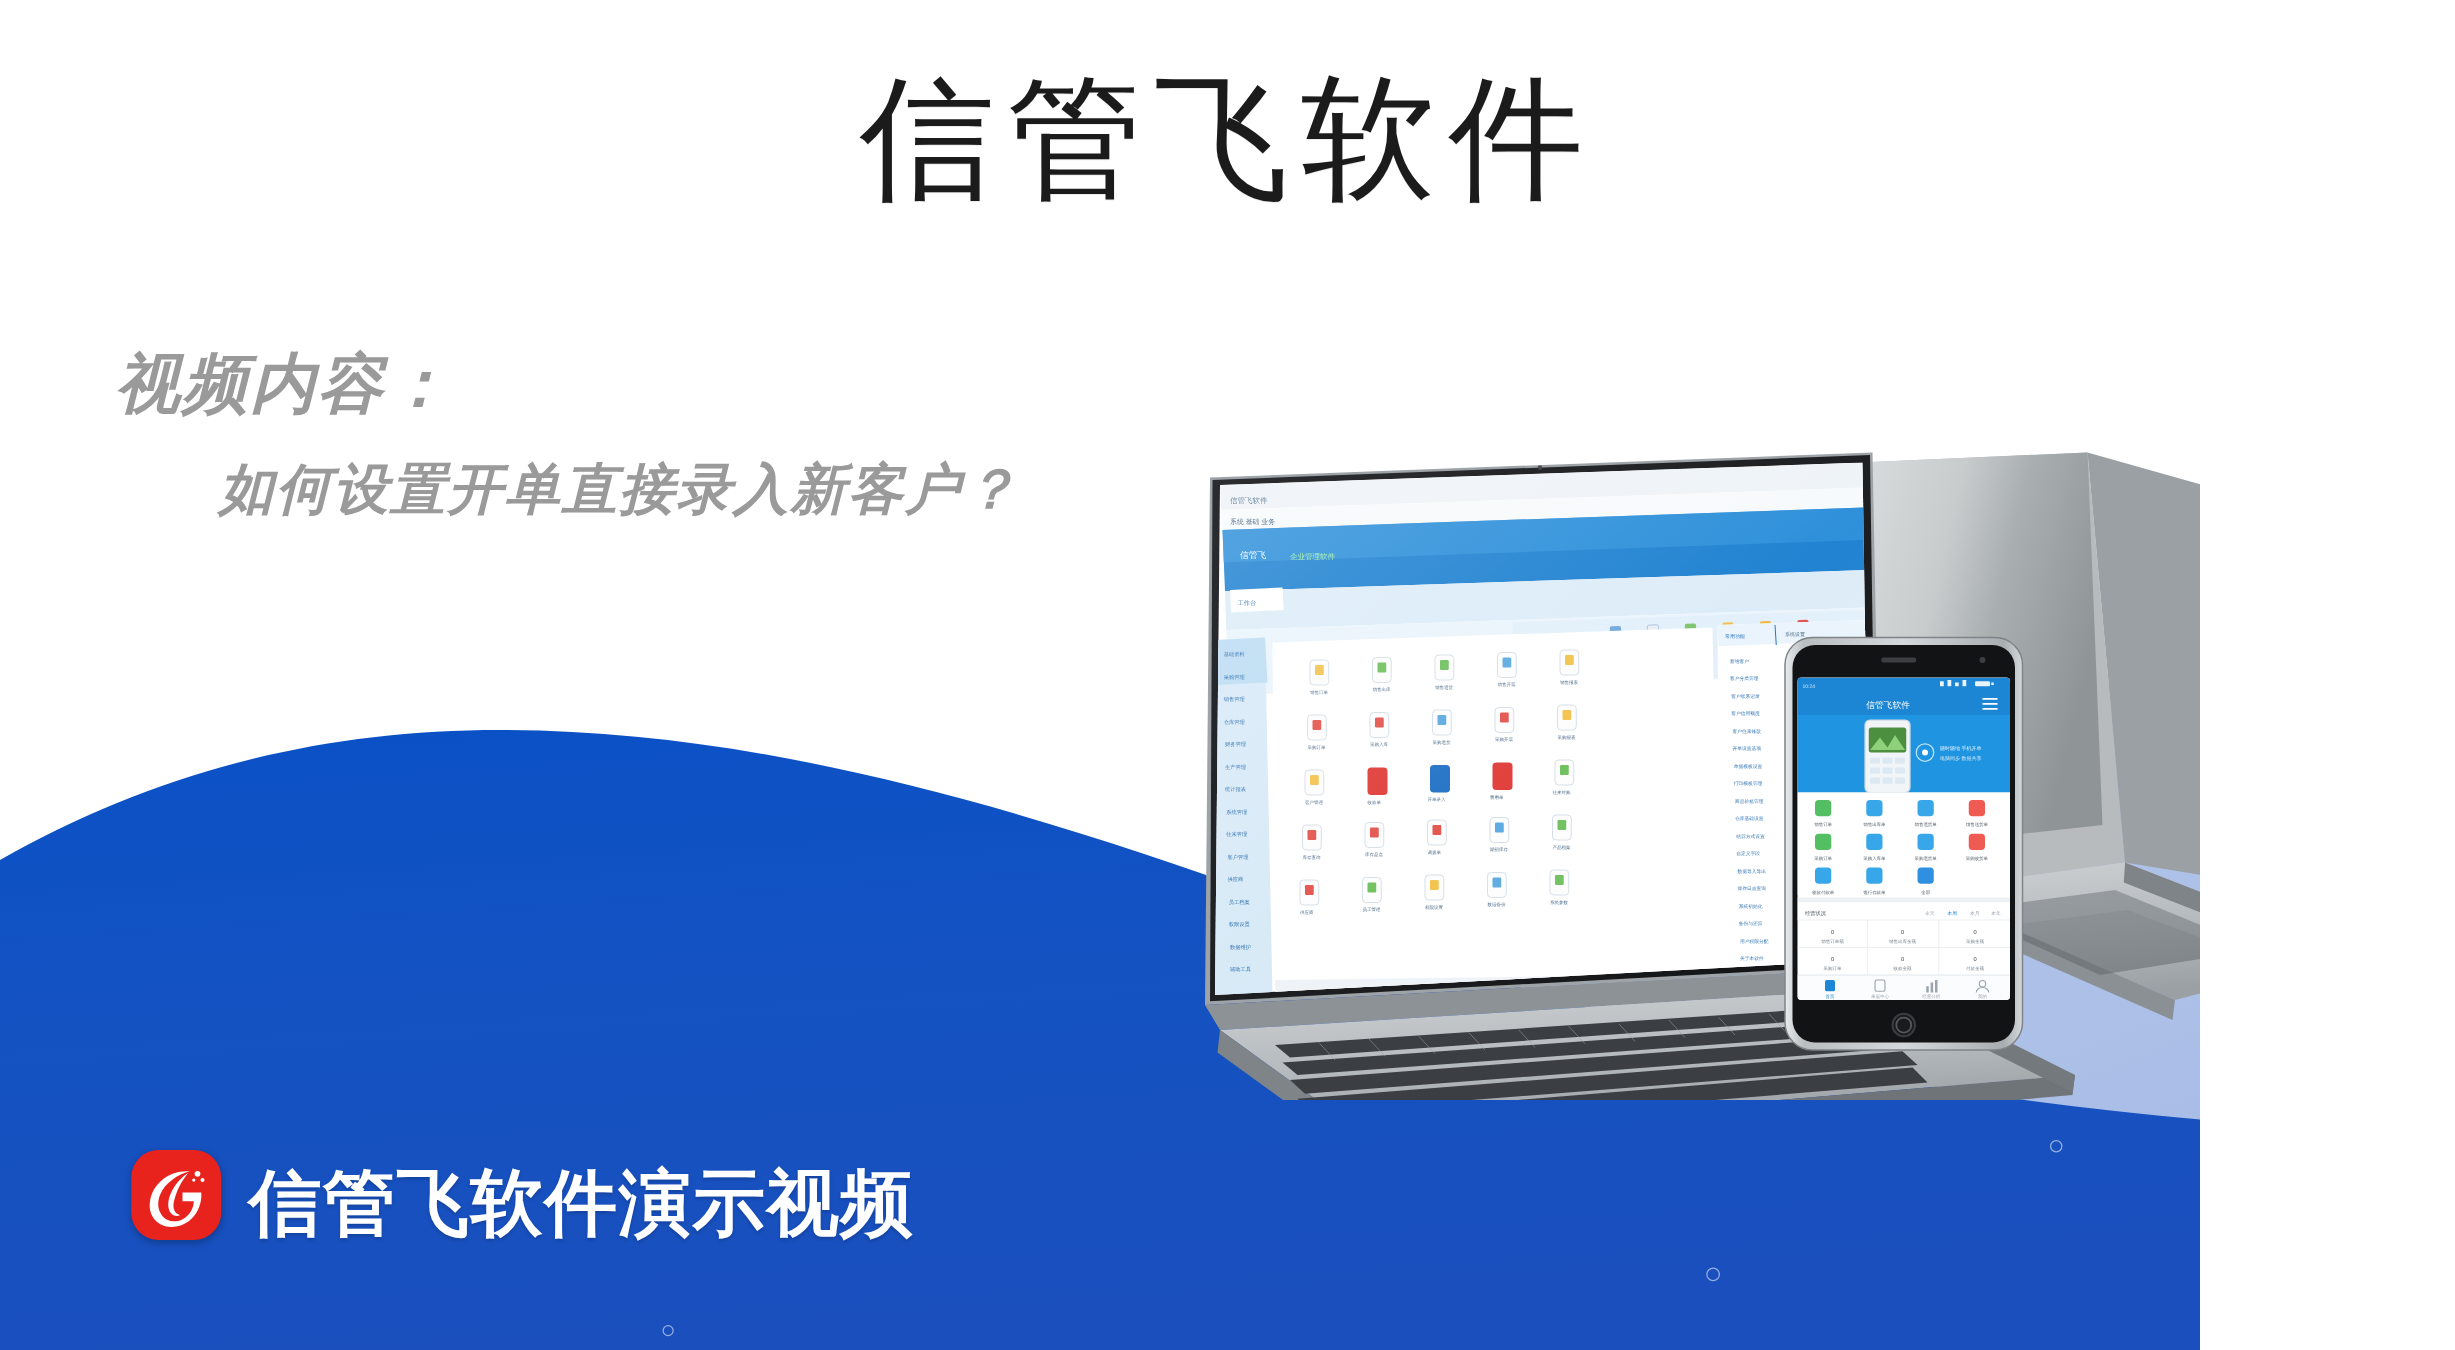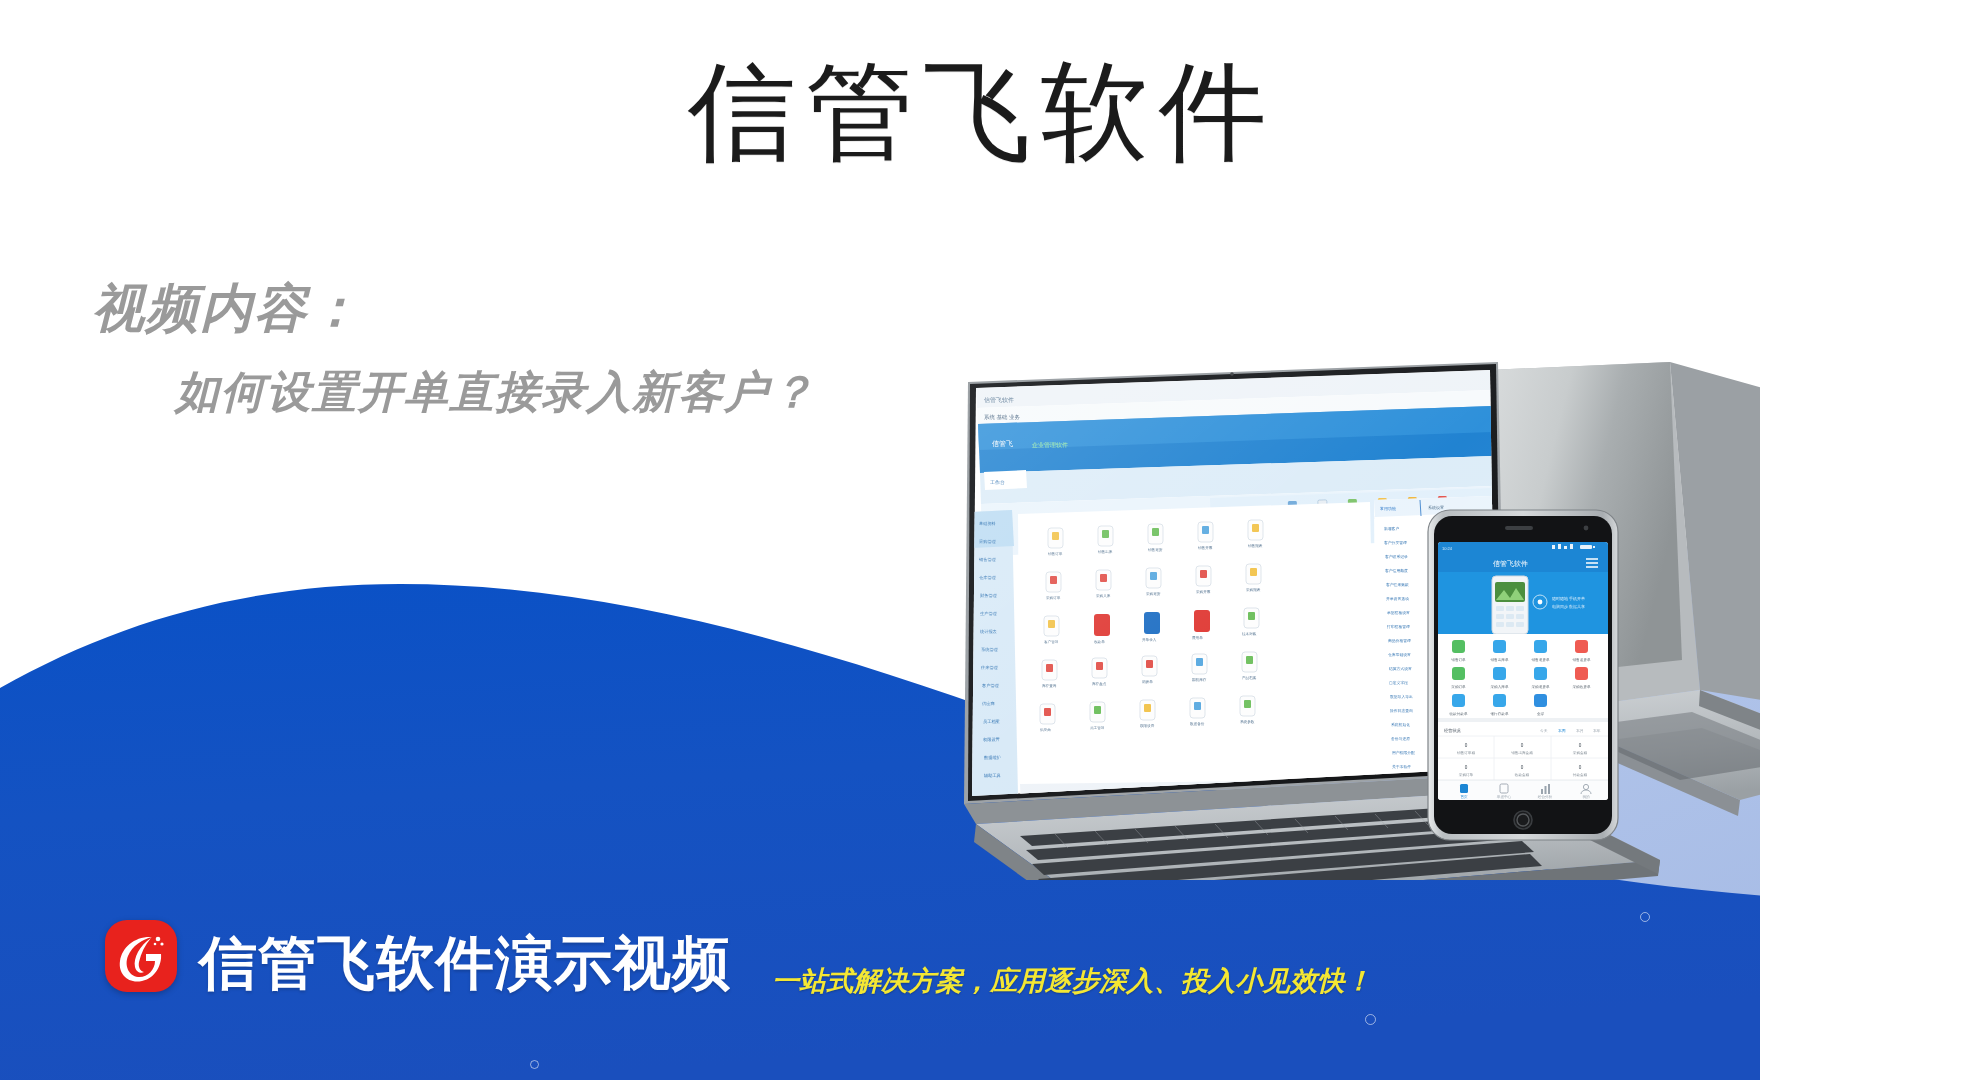--- a/index.html
+++ b/index.html
@@ -592,15 +592,14 @@
       <svg width="72" height="72" viewBox="0 0 72 72" aria-hidden="true">
         <path d="M47 17 C38 19 27 26 23 36 C19 46 24 56 33 57 C42 58 50 50 50 41 L41 41 L41 34 L56 34 C57 44 51 58 37 61 C23 64 13 54 15 41 C17 27 30 16 47 17 Z" fill="#ffffff"></path>
         <path d="M46 18 C40 25 36 33 34 42 C33 47 35 51 39 52 C36 54 31 52 30 47 C28 38 35 25 46 18 Z" fill="#ffffff"></path>
         <circle cx="53" cy="19" r="2.3" fill="#ffffff"></circle>
         <circle cx="57" cy="24" r="1.6" fill="#ffffff"></circle>
         <circle cx="50" cy="24" r="1.3" fill="#ffffff"></circle>
       </svg>
     </div>
     <div class="brandtext">信管飞软件演示视频</div>
   </div>
-  <div class="tagline">一站式解决方案，应用逐步深入、投入小见效快！</div>
 
 </div>
 
 </body></html>

